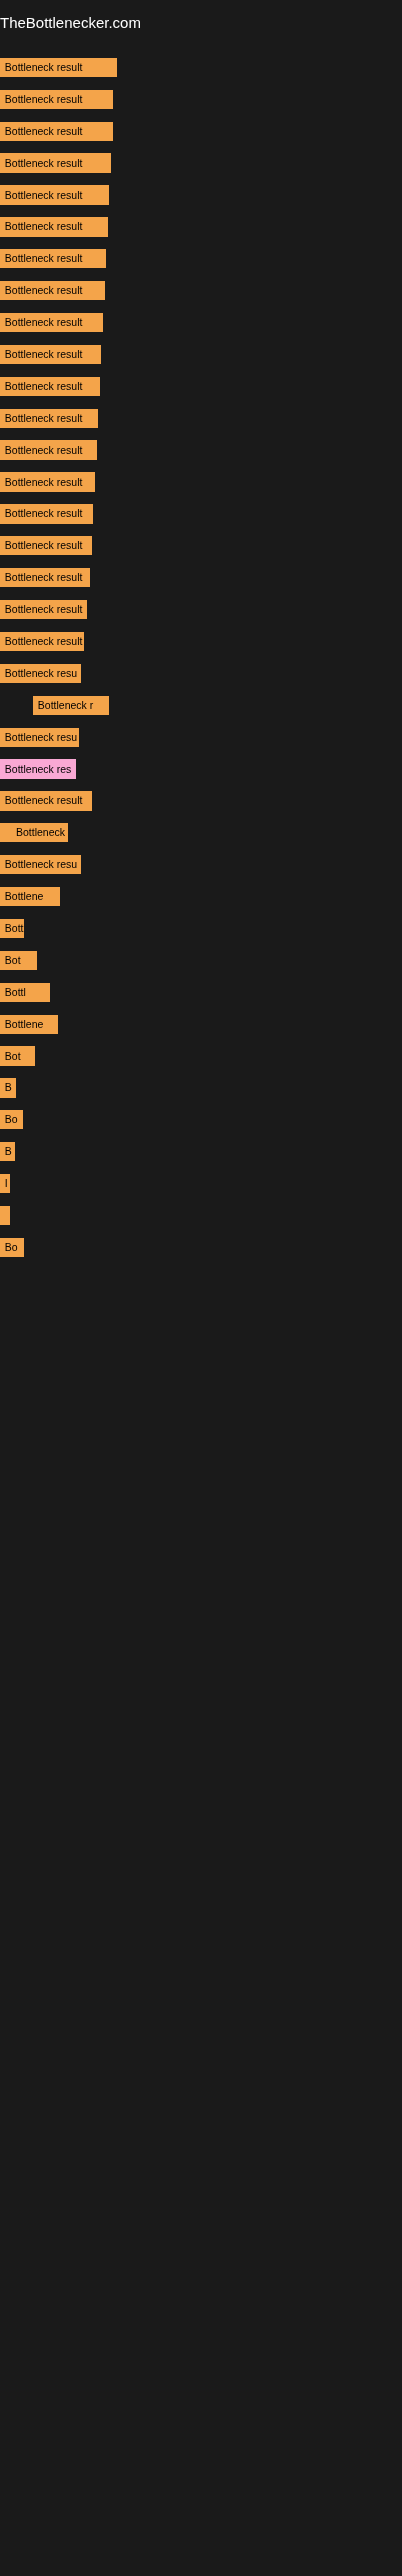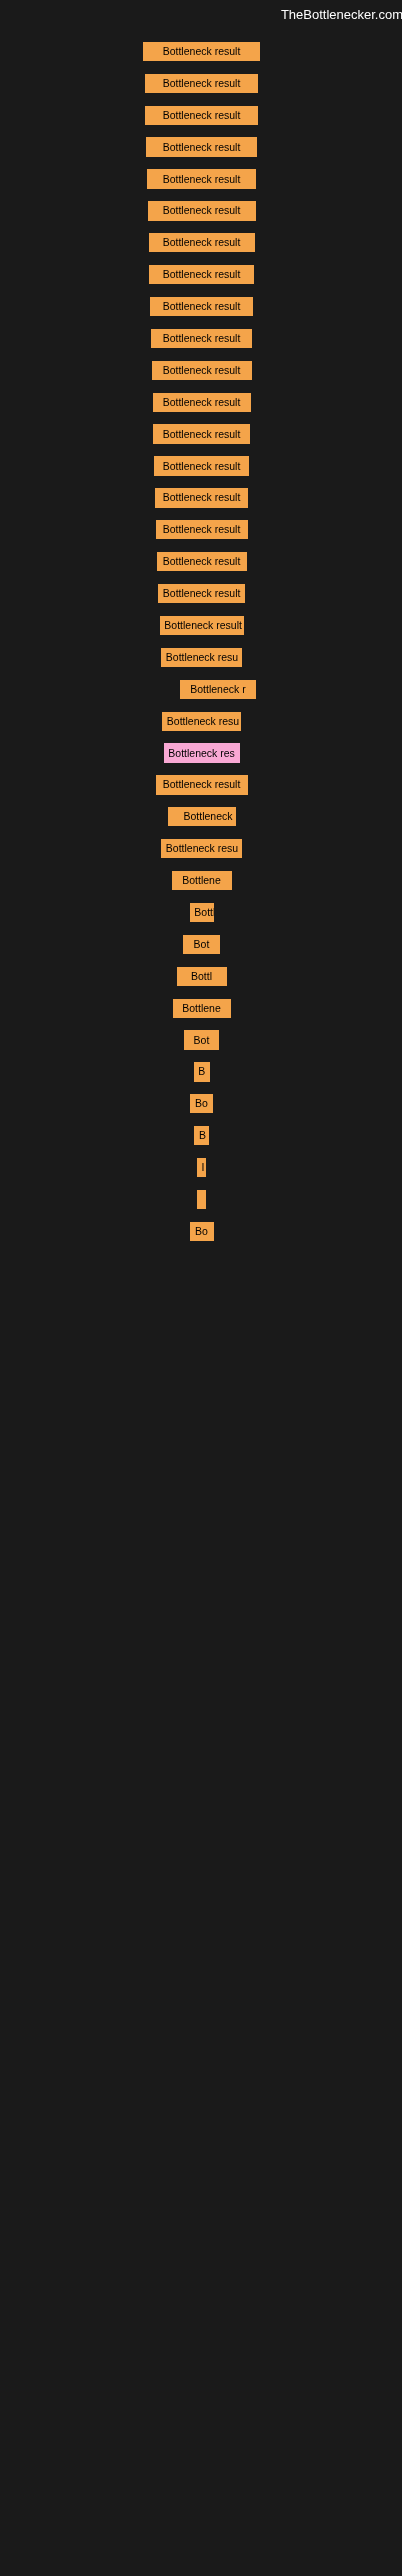--- a/index.html
+++ b/index.html
@@ -10,30 +10,29 @@
 
     body {
       width: 403px;
       min-height: 2576px;
       background-color: #1a1a1a;
       font-family: Arial, sans-serif;
       position: relative;
     }
 
     .site-title {
-      text-align: right;
+      text-align: left;
       color: #ffffff;
-      font-size: 13px;
-      padding: 7px 0;
+      font-size: 15px;
+      padding: 14px 0;
       background-color: #1a1a1a;
     }
 
     .bars-container {
       padding: 8px 0;
-      text-align: center;
     }
 
     .bar-row {
       margin-bottom: 0px;
       padding: 4.8px 0;
     }
 
     .bar {
       background-color: #f4a44a;
       color: #000000;

